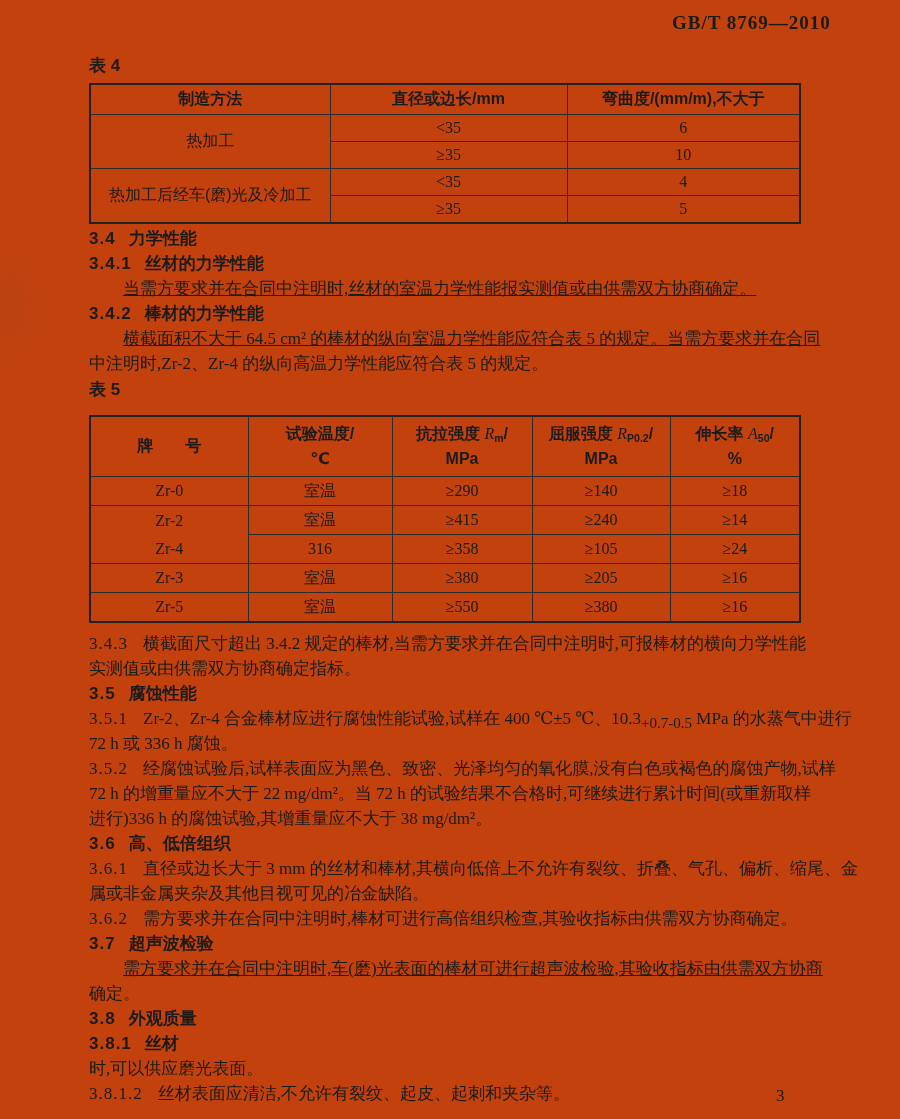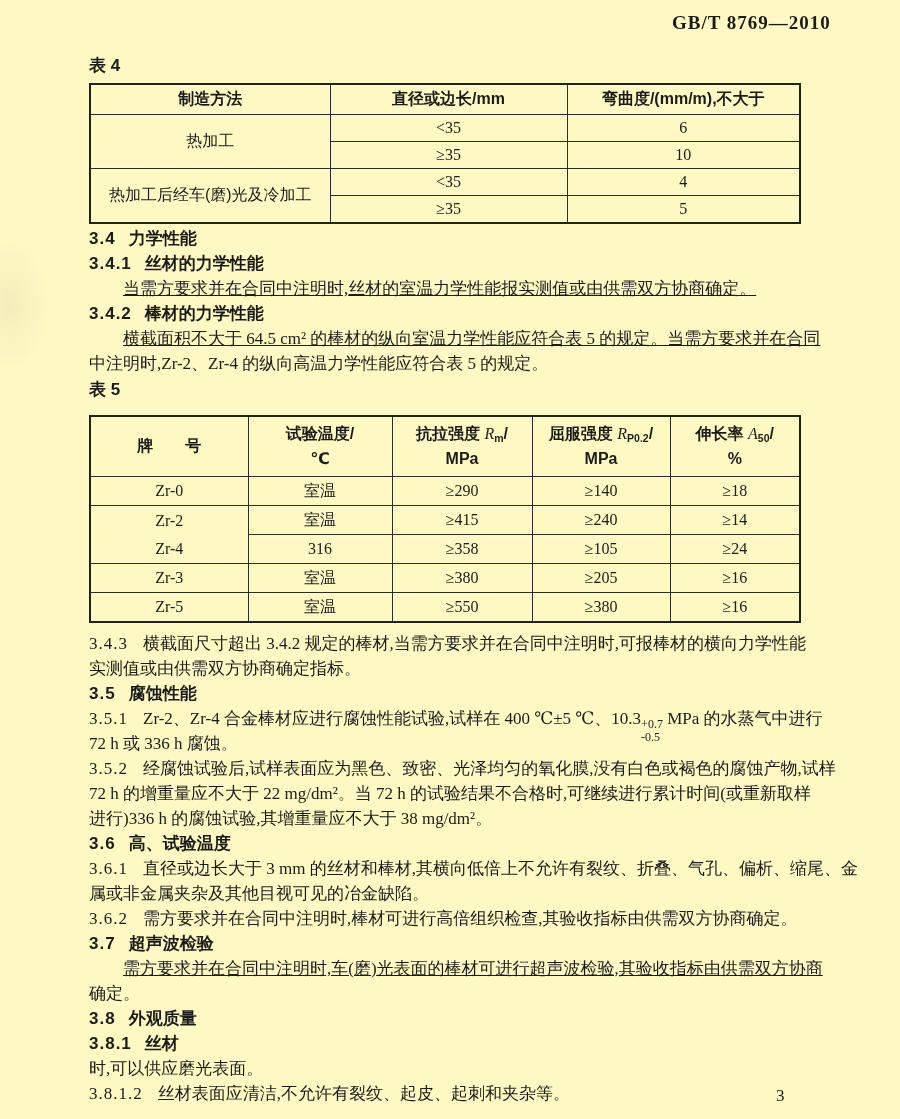--- a/index.html
+++ b/index.html
@@ -1,21 +1,21 @@
 <!DOCTYPE html>
 <html><head>
 <meta charset="utf-8">
 <style>
   html,body{margin:0;padding:0;}
   body{background:#e9e7e2;}
   .page{
     position:relative;
     width:900px;height:1119px;
     margin:0 auto;
-    background:#fef9c3;
+    background:#c2410c;
     color:#1b1b1b;
     font-family:"Liberation Serif","DejaVu Serif",serif;
     overflow:hidden;
   }
   
   .page::before{
     content:"";position:absolute;left:0;top:240px;width:50px;height:130px;
     background:radial-gradient(ellipse at 20% 50%, rgba(90,85,80,0.07), rgba(0,0,0,0) 70%);
     pointer-events:none;
   }
@@ -52,22 +52,22 @@
   .thsub{font-size:10.5px;vertical-align:-3px;}
   .body-block{font-size:17px;}
   .b1{margin-top:2px;}
   .b2{margin-top:8px;}
   .line{height:25px;line-height:25px;white-space:nowrap;}
   .line.hd{font-weight:bold;font-family:"Liberation Sans","DejaVu Sans",sans-serif;}
   .line.ind{padding-left:34px;text-decoration:underline;}
   .cnum{display:inline-block;margin-right:15px;letter-spacing:1px;}
   .hd .cnum{margin-right:13px;}
   .tol{
-    display:inline-flex;flex-direction:column;
-    font-size:12px;line-height:1.05;vertical-align:-4px;
+    display:inline-flex;flex-direction:row;
+    font-size:15px;line-height:1.05;vertical-align:-4px;
     letter-spacing:0;
   }
   .page-num{position:absolute;top:1086px;left:776px;font-size:17px;}
 </style>
 </head>
 <body>
 
 <div class="page">
 
   <div class="std-header">GB/T 8769—2010</div>
@@ -193,21 +193,21 @@
       <div class="line"><span>实测值或由供需双方协商确定指标。</span></div>
       <div class="line hd"><span class="cnum">3.5</span><span>腐蚀性能</span></div>
       <div class="line"><span class="cnum">3.5.1</span><span>Zr-2、Zr-4 合金棒材应进行腐蚀性能试验,试样在 400 ℃±5 ℃、10.3</span><span class="tol">
             <span>+0.7</span>
             <span>-0.5</span>
           </span><span> MPa 的水蒸气中进行</span></div>
       <div class="line"><span>72 h 或 336 h 腐蚀。</span></div>
       <div class="line"><span class="cnum">3.5.2</span><span>经腐蚀试验后,试样表面应为黑色、致密、光泽均匀的氧化膜,没有白色或褐色的腐蚀产物,试样</span></div>
       <div class="line"><span>72 h 的增重量应不大于 22 mg/dm²。当 72 h 的试验结果不合格时,可继续进行累计时间(或重新取样</span></div>
       <div class="line"><span>进行)336 h 的腐蚀试验,其增重量应不大于 38 mg/dm²。</span></div>
-      <div class="line hd"><span class="cnum">3.6</span><span>高、试验温度</span></div>
+      <div class="line hd"><span class="cnum">3.6</span><span>高、低倍组织</span></div>
       <div class="line"><span class="cnum">3.6.1</span><span>直径或边长大于 3 mm 的丝材和棒材,其横向低倍上不允许有裂纹、折叠、气孔、偏析、缩尾、金</span></div>
       <div class="line"><span>属或非金属夹杂及其他目视可见的冶金缺陷。</span></div>
       <div class="line"><span class="cnum">3.6.2</span><span>需方要求并在合同中注明时,棒材可进行高倍组织检查,其验收指标由供需双方协商确定。</span></div>
       <div class="line hd"><span class="cnum">3.7</span><span>超声波检验</span></div>
       <div class="line ind"><span>需方要求并在合同中注明时,车(磨)光表面的棒材可进行超声波检验,其验收指标由供需双方协商</span></div>
       <div class="line"><span>确定。</span></div>
       <div class="line hd"><span class="cnum">3.8</span><span>外观质量</span></div>
       <div class="line hd"><span class="cnum">3.8.1</span><span>丝材</span></div>
       <div class="line"><span>时,可以供应磨光表面。</span></div>
       <div class="line"><span class="cnum">3.8.1.2</span><span>丝材表面应清洁,不允许有裂纹、起皮、起刺和夹杂等。</span></div>

